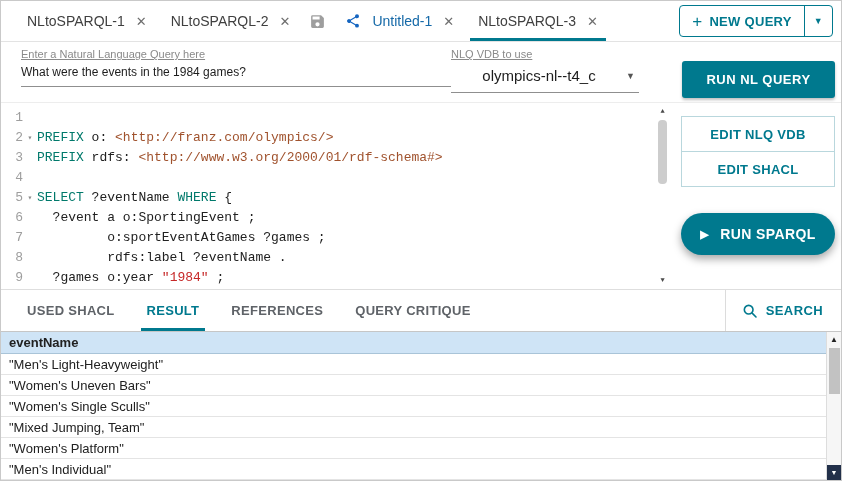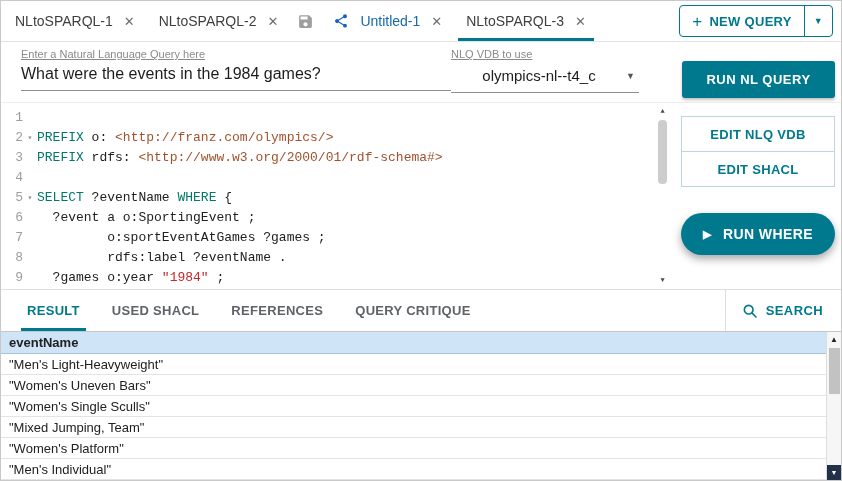--- a/index.html
+++ b/index.html
@@ -2,35 +2,35 @@
 <html style="--accent: #00798e; --kw: #00796b; --uri: #a0522d; --str: #c62828; --header-bg: #cfe4f6; --untitled: #1569a8;"><head>
 <meta charset="utf-8">
 <style>
   html,body{margin:0;padding:0;background:#fff;}
   .app{
     width:842px;height:481px;box-sizing:border-box;border:1px solid #c9c9c9;
     display:flex;flex-direction:column;overflow:hidden;background:#fff;
     font-family:"Liberation Sans",sans-serif;color:#212121;
   }
   
-  .tabbar{flex:0 0 40px;display:flex;align-items:center;border-bottom:1px solid #e3e3e3;padding:0 6px 0 2px;}
+  .tabbar{flex:0 0 40px;display:flex;align-items:center;border-bottom:1px solid #e3e3e3;padding:0 6px 0 14px;}
   .tab{display:flex;align-items:center;gap:11px;padding:0 12px;height:100%;font-size:14px;color:#3f3f3f;position:relative;cursor:pointer;white-space:nowrap;}
   .tab .close{color:#6e6e6e;font-size:13px;line-height:1;}
   .tab.active::after{content:"";position:absolute;left:4px;right:4px;bottom:0;height:3px;background:var(--accent,#00798e);}
   .untitled-label{color:var(--untitled,#1569a8);}
   .bar-icon{display:flex;align-items:center;padding:0 7px;}
   .new-query{margin-left:auto;margin-right:2px;height:30px;display:flex;align-items:stretch;border:1px solid var(--accent,#00798e);border-radius:4px;color:var(--accent,#00798e);font-size:13px;font-weight:bold;letter-spacing:.3px;cursor:pointer;background:#fff;}
   .nq-main{display:flex;align-items:center;gap:7px;padding:0 12px;}
   .nq-plus{font-size:17px;font-weight:normal;line-height:1;}
   .nq-caret{border-left:1px solid var(--accent,#00798e);display:flex;align-items:center;padding:0 9px;font-size:9px;}
   
   .query-row{flex:0 0 60px;display:flex;align-items:flex-start;padding:1px 0 0 20px;box-sizing:border-box;}
   .field-label{font-size:11px;color:#8a8a8a;padding-top:5px;text-decoration:underline;}
   .nl-field{width:430px;}
-  .nl-input{width:100%;box-sizing:border-box;border:0;border-bottom:1px solid #8f8f8f;font-size:16px;color:#1d1d1d;padding:5px 0 7px;outline:none;background:#fff;font-family:"Liberation Sans",sans-serif;}
+  .nl-input{width:100%;box-sizing:border-box;border:0;border-bottom:1px solid #8f8f8f;font-size:12px;color:#1d1d1d;padding:5px 0 7px;outline:none;background:#fff;font-family:"Liberation Sans",sans-serif;}
   .vdb-field{width:188px;margin-left:0;}
   .vdb-select{position:relative;border-bottom:1px solid #8f8f8f;padding:7px 18px 8px 6px;font-size:15px;color:#1d1d1d;text-align:center;cursor:pointer;}
   .vdb-caret{position:absolute;right:4px;top:50%;transform:translateY(-50%);font-size:9px;color:#555;}
   .run-nl{margin-left:auto;margin-right:6px;margin-top:18px;height:37px;width:153px;background:var(--accent,#00798e);color:#fff;border:none;border-radius:3px;font-size:13px;font-weight:bold;letter-spacing:.5px;box-shadow:0 2px 3px rgba(0,0,0,.25);cursor:pointer;font-family:"Liberation Sans",sans-serif;}
   
   .main{flex:0 0 186px;display:flex;border-top:1px solid #ededed;min-height:0;}
   .editor-wrap{flex:1;position:relative;overflow:hidden;padding-top:5px;font-family:"Liberation Mono","DejaVu Sans Mono",monospace;font-size:13px;}
   .code-line{display:flex;height:20px;line-height:20px;}
   .ln{width:22px;text-align:right;color:#9e9e9e;flex:0 0 22px;}
   .fold{width:14px;flex:0 0 14px;text-align:center;color:#8a8a8a;font-size:8px;line-height:20px;}
@@ -172,28 +172,28 @@
         <span class="sb-arrow">▲</span>
         <span class="sb-thumb"></span>
         <span class="sb-arrow sb-down">▼</span>
       </div>
     </div>
     <div class="side">
       <button class="obtn">EDIT NLQ VDB</button>
       <button class="obtn">EDIT SHACL</button>
       <button class="run-sparql">
         <span class="play">▶</span>
-        <span>RUN WHERE</span>
+        <span>RUN SPARQL</span>
       </button>
     </div>
   </div>
 
   <div class="result-bar">
+    <div class="rtab">USED SHACL</div>
     <div class="rtab active">RESULT</div>
-    <div class="rtab">USED SHACL</div>
     <div class="rtab">REFERENCES</div>
     <div class="rtab">QUERY CRITIQUE</div>
     <div class="search">
       <span style="display:flex">
         <svg width="16" height="16" viewBox="0 0 24 24" fill="none" stroke="currentColor" stroke-width="2.4" stroke-linecap="round">
             <circle cx="10" cy="10" r="6.5"></circle>
             <line x1="15.2" y1="15.2" x2="21" y2="21"></line>
           </svg>
       </span>
       <span>SEARCH</span>

